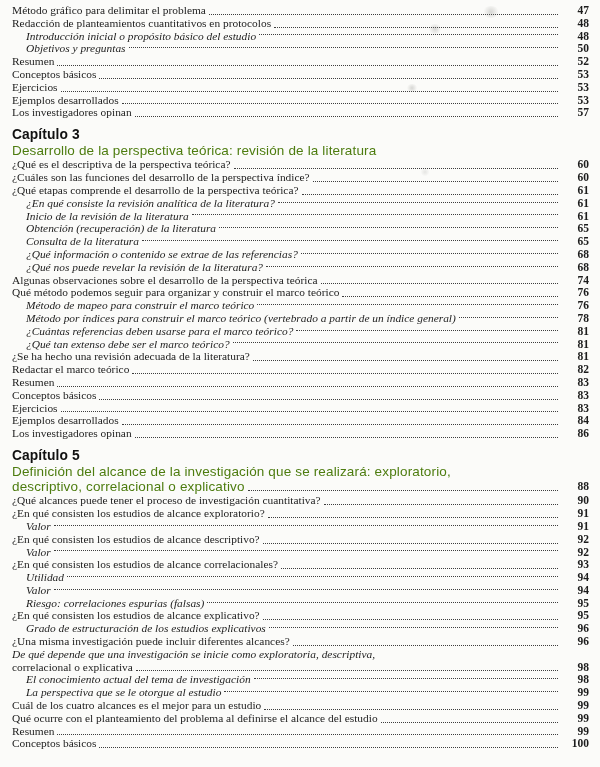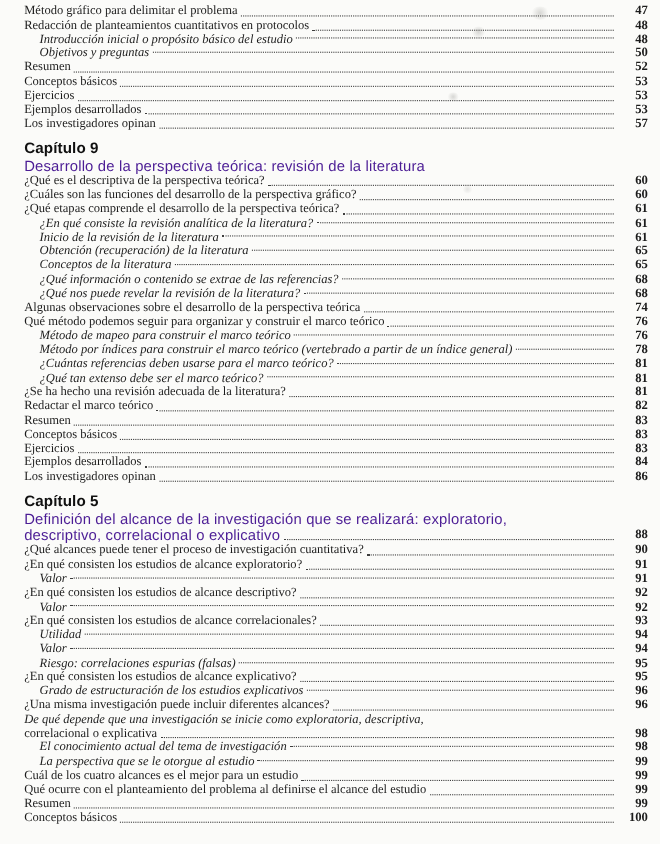--- a/index.html
+++ b/index.html
@@ -8,21 +8,21 @@
     width: 600px;
     height: 767px;
     overflow: hidden;
     background: #fbfbf9;
   }
   .page {
     position: relative;
     box-sizing: border-box;
     width: 600px;
     height: 767px;
-    padding: 4px 11px 0 22px;
+    padding: 4px 11px 0 12px;
     font-family: "Liberation Serif", serif;
     color: #1c1c1c;
     background: #fbfbf9;
   }
   .toc-section { }
   .toc-row {
     display: flex;
     align-items: stretch;
     font-size: 11.4px;
     line-height: 12.8px;
@@ -65,21 +65,21 @@
     margin-top: 7px;
     color: #101010;
     letter-spacing: 0.1px;
   }
   .chap-title {
     font-family: "Liberation Sans", sans-serif;
     font-weight: 400;
     font-size: 13.5px;
     line-height: 15.2px;
     letter-spacing: 0.15px;
-    color: #4c1d95;
+    color: #4d7c0f;
     white-space: nowrap;
   }
   .chap-title-row {
     line-height: 15.2px;
   }
   .chap-title-row .leader {
     margin-bottom: 3px;
   }
   
   .smudge {
@@ -143,29 +143,29 @@
         <span class="leader"></span>
         <span class="pnum">53</span>
       </div>
       <div class="toc-row">
         <span class="etext">Los investigadores opinan</span>
         <span class="leader"></span>
         <span class="pnum">57</span>
       </div>
     </div>
     <div class="toc-section">
-      <div class="chap-label">Capítulo 9</div>
+      <div class="chap-label">Capítulo 3</div>
       <div class="chap-title">Desarrollo de la perspectiva teórica: revisión de la literatura</div>
       <div class="toc-row">
         <span class="etext">¿Qué es el descriptiva de la perspectiva teórica?</span>
         <span class="leader"></span>
         <span class="pnum">60</span>
       </div>
       <div class="toc-row">
-        <span class="etext">¿Cuáles son las funciones del desarrollo de la perspectiva gráfico?</span>
+        <span class="etext">¿Cuáles son las funciones del desarrollo de la perspectiva índice?</span>
         <span class="leader"></span>
         <span class="pnum">60</span>
       </div>
       <div class="toc-row">
         <span class="etext">¿Qué etapas comprende el desarrollo de la perspectiva teórica?</span>
         <span class="leader"></span>
         <span class="pnum">61</span>
       </div>
       <div class="toc-row sub">
         <span class="etext">¿En qué consiste la revisión analítica de la literatura?</span>
@@ -176,21 +176,21 @@
         <span class="etext">Inicio de la revisión de la literatura</span>
         <span class="leader"></span>
         <span class="pnum">61</span>
       </div>
       <div class="toc-row sub">
         <span class="etext">Obtención (recuperación) de la literatura</span>
         <span class="leader"></span>
         <span class="pnum">65</span>
       </div>
       <div class="toc-row sub">
-        <span class="etext">Conceptos de la literatura</span>
+        <span class="etext">Consulta de la literatura</span>
         <span class="leader"></span>
         <span class="pnum">65</span>
       </div>
       <div class="toc-row sub">
         <span class="etext">¿Qué información o contenido se extrae de las referencias?</span>
         <span class="leader"></span>
         <span class="pnum">68</span>
       </div>
       <div class="toc-row sub">
         <span class="etext">¿Qué nos puede revelar la revisión de la literatura?</span>

